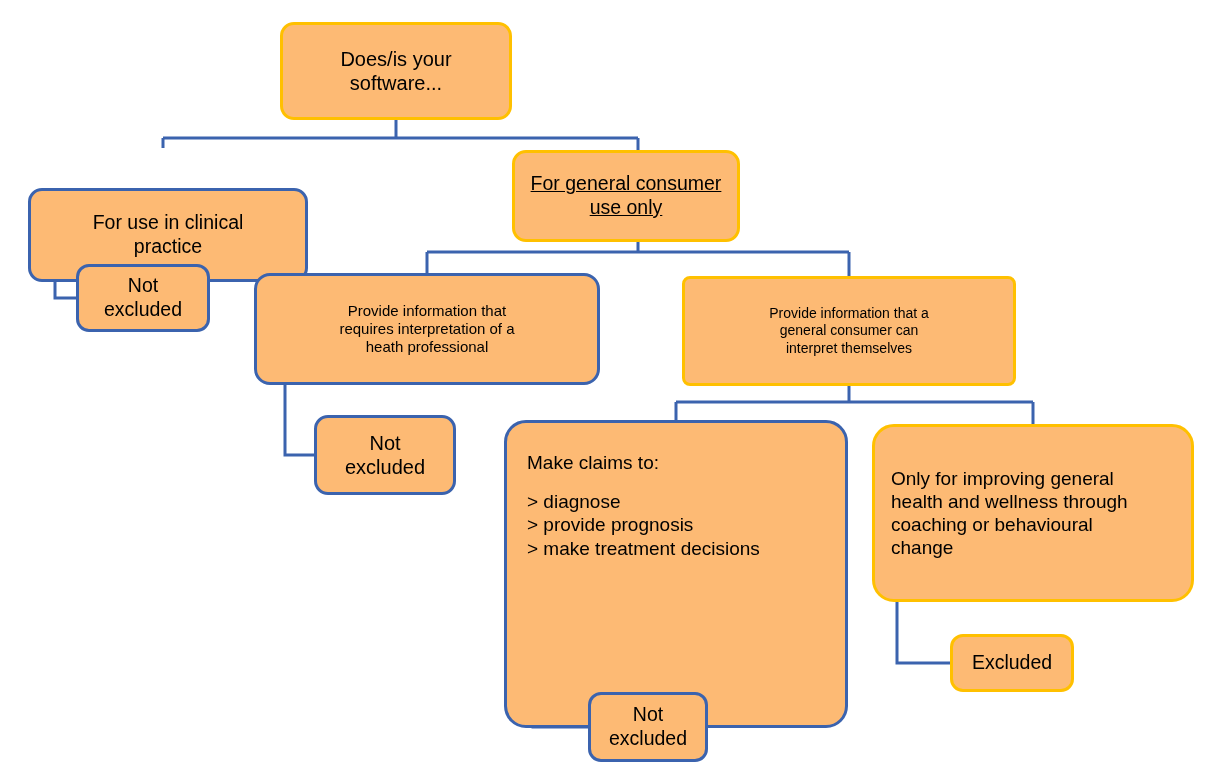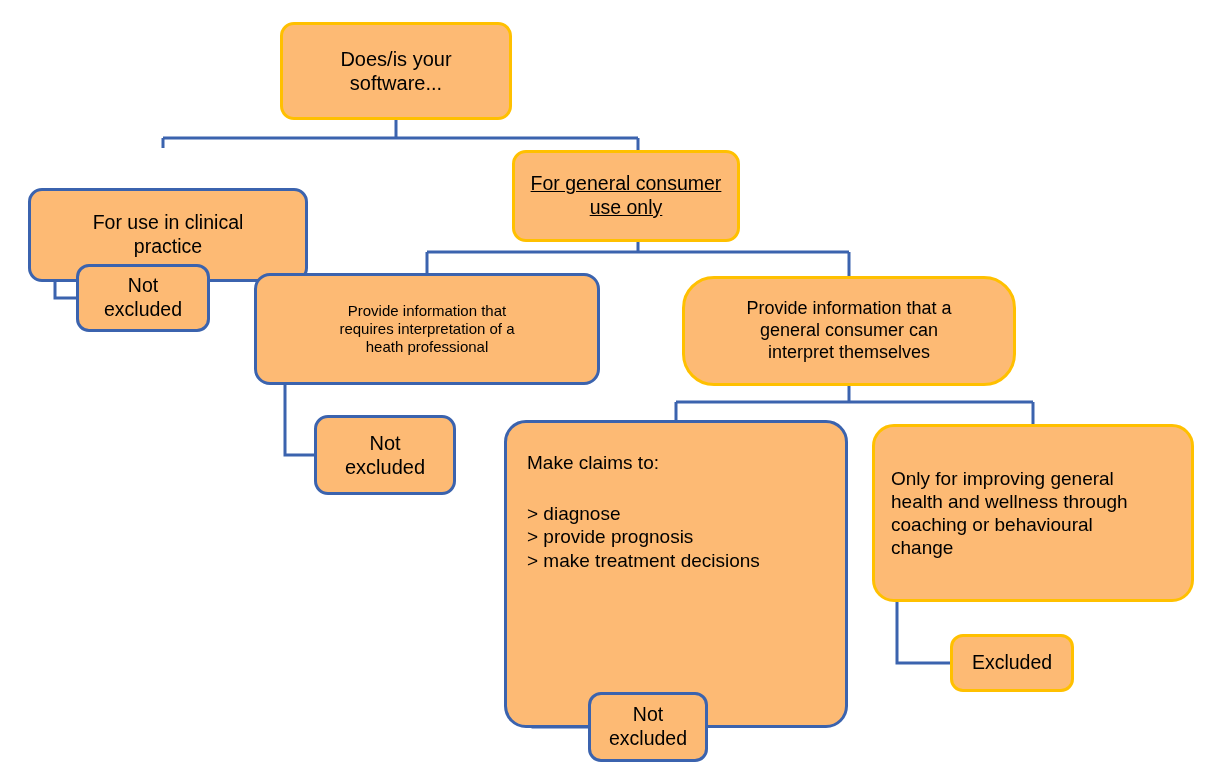--- a/index.html
+++ b/index.html
@@ -75,39 +75,39 @@
     padding: 0 6px;
   }
   #n-interp {
     left: 254px; top: 273px; width: 346px; height: 112px;
     border-width: 3.5px; border-radius: 16px;
     font-size: 15px; text-align: center;
     padding: 0 14px;
   }
   #n-selfinterp {
     left: 682px; top: 276px; width: 334px; height: 110px;
-    border-width: 3.5px; border-radius: 32px;
-    font-size: 18px; text-align: center;
+    border-width: 3.5px; border-radius: 8px;
+    font-size: 14px; text-align: center;
     padding: 16px 14px;
   }
   #n-notexcl-2 {
     left: 314px; top: 415px; width: 142px; height: 80px;
     border-width: 3.5px; border-radius: 14px;
     font-size: 20px; text-align: center;
     padding: 0 6px;
   }
   #n-claims {
     left: 504px; top: 420px; width: 344px; height: 308px;
     border-width: 3.5px; border-radius: 22px;
     font-size: 19px; text-align: left;
     padding: 0 20px;
     justify-content: flex-start;
   }
   #n-claims .lead { margin-top: 28px; }
-  #n-claims .bullets { margin-top: 28px; }
+  #n-claims .bullets { margin-top: 16px; }
   #n-claims .tail { margin-top: 20px; }
   #n-wellness {
     left: 872px; top: 424px; width: 322px; height: 178px;
     border-width: 3.5px; border-radius: 22px;
     font-size: 19px; text-align: left;
     padding: 16px 16px;
   }
   #n-notexcl-3 {
     left: 588px; top: 692px; width: 120px; height: 70px;
     border-width: 3.5px; border-radius: 13px;

